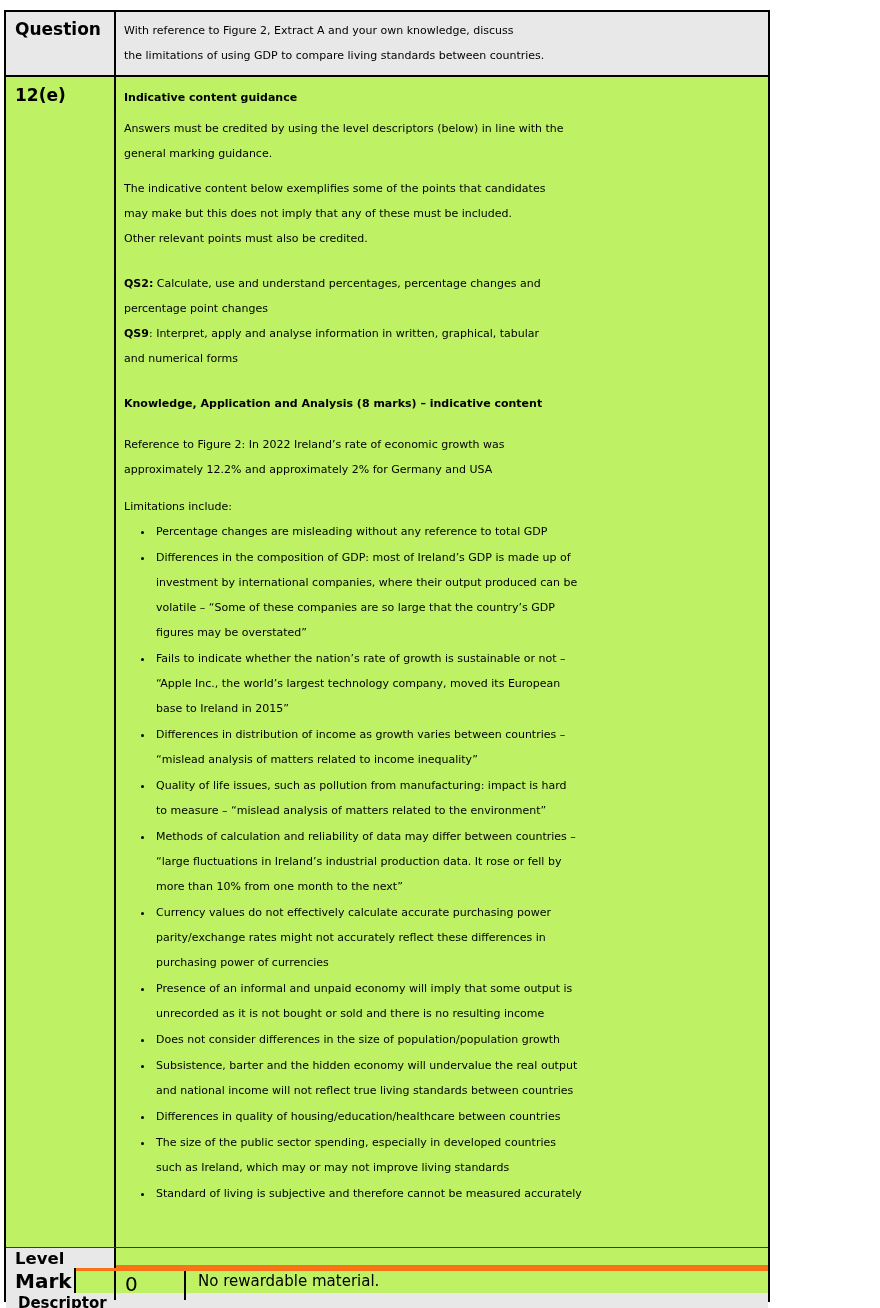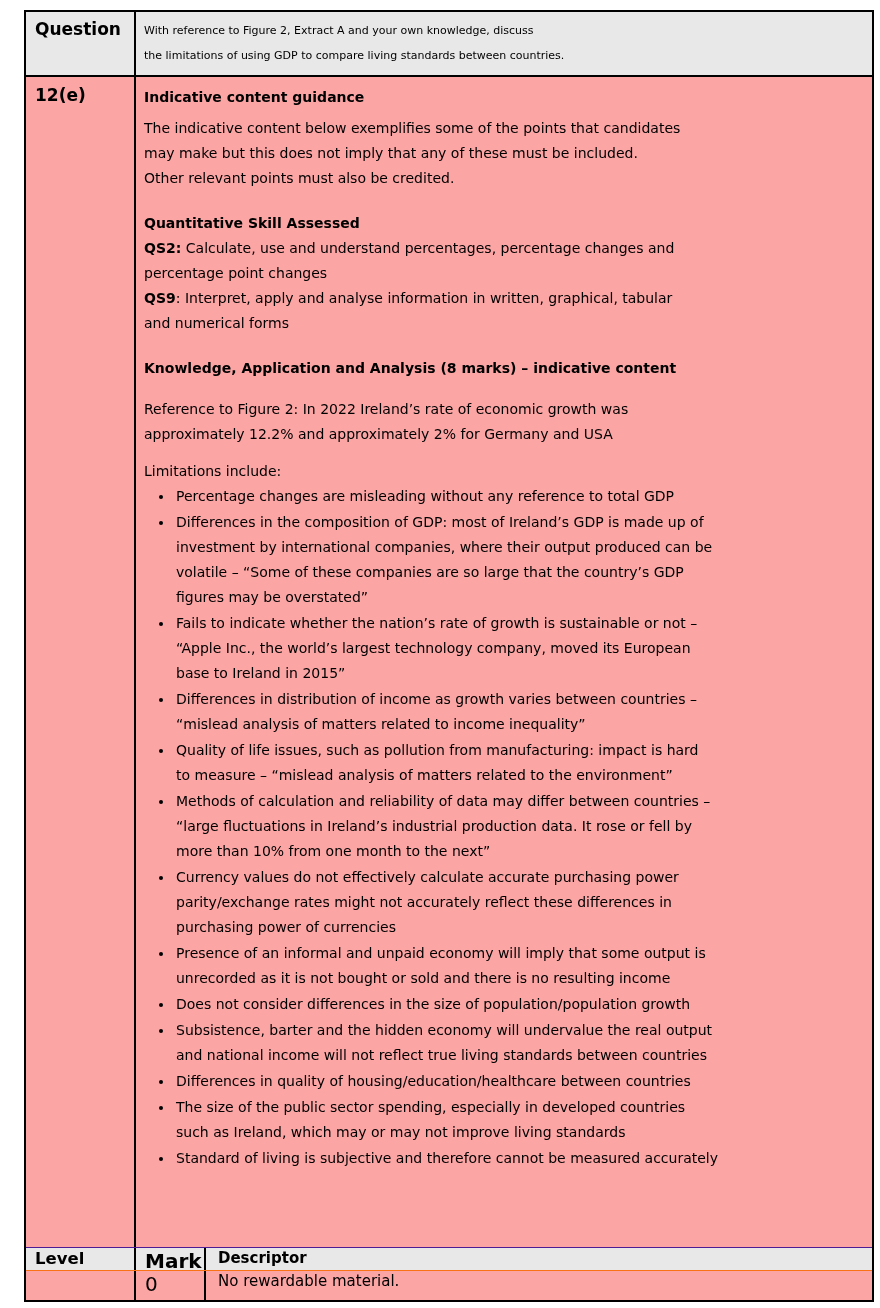--- a/index.html
+++ b/index.html
@@ -10,26 +10,26 @@
     color: #000000;
   }
   body {
     width: 880px;
     height: 1308px;
     position: relative;
     overflow: hidden;
   }
   .ms-table {
     position: absolute;
-    left: 24px;
+    left: 4px;
     top: 10px;
-    width: 850px;
+    width: 766px;
     border: 2px solid #000;
     box-sizing: border-box;
-    background: #fca5a5;
+    background: #bef264;
   }
   .row { display: flex; box-sizing: border-box; }
   .cell { box-sizing: border-box; }
   .grey { background: #e8e8e8; }
   .bold { font-weight: bold; }
 
   
   .col-label {
     width: 110px;
     flex: none;
@@ -47,21 +47,21 @@
     white-space: pre-line;
     padding-top: 6px;
   }
 
   
   .body-row { height: 1171px; border-bottom: 1px solid #4c1d95; }
   .body-row .col-label { font-size: 17px; font-weight: bold; padding-top: 8px; }
   .body-cell {
     flex: 1;
     padding: 8px 6px 0 8px;
-    font-size: 14px;
+    font-size: 11px;
     line-height: 25px;
     overflow: hidden;
   }
   .body-cell p { margin: 0; white-space: pre-line; }
   .p-guidance-title { font-weight: bold; margin-bottom: 6px !important; }
   .p-credit   { margin-bottom: 10px !important; }
   .p-note     { margin-bottom: 20px !important; }
   .p-qs-title { font-weight: bold; }
   .p-qs9      { margin-bottom: 20px !important; }
   .p-kaa      { font-weight: bold; margin-bottom: 16px !important; }
@@ -73,21 +73,21 @@
     list-style: disc;
   }
   .limitations-list li {
     white-space: pre-line;
     margin: 0 0 1px 0;
     padding-left: 2px;
   }
   .limitations-list li.gap-before { margin-top: 0; }
 
   
-  .level-header-row { height: 23px; border-bottom: 1px solid #f97316; }
+  .level-header-row { height: 23px; border-bottom: 6px solid #f97316; flex-direction: column; }
   .level-data-row { height: 29px; }
   .cell-level {
     width: 110px;
     flex: none;
     border-right: 2px solid #000;
     padding: 1px 2px 0 9px;
     font-size: 16.5px;
   }
   .cell-mark {
     width: 70px;
@@ -108,26 +108,27 @@
     <div class="cell col-content grey">With reference to Figure 2, Extract A and your own knowledge, discuss
 the limitations of using GDP to compare living standards between countries.</div>
   </div>
 
   <div class="row body-row">
     <div class="cell col-label">12(e)</div>
     <div class="cell body-cell">
 
       <p class="p-guidance-title">Indicative content guidance</p>
 
+      <p class="p-credit">Answers must be credited by using the level descriptors (below) in line with the
+general marking guidance.</p>
 
       <p class="p-note">The indicative content below exemplifies some of the points that candidates
 may make but this does not imply that any of these must be included.
 Other relevant points must also be credited.</p>
 
-      <p class="p-qs-title">Quantitative Skill Assessed</p>
 
       <p class="p-qs2"><b>QS2:</b><span> Calculate, use and understand percentages, percentage changes and
 percentage point changes</span></p>
 
       <p class="p-qs9"><b>QS9</b><span>: Interpret, apply and analyse information in written, graphical, tabular
 and numerical forms</span></p>
 
       <p class="p-kaa">Knowledge, Application and Analysis (8 marks) – indicative content</p>
 
       <p class="p-figure">Reference to Figure 2: In 2022 Ireland’s rate of economic growth was

